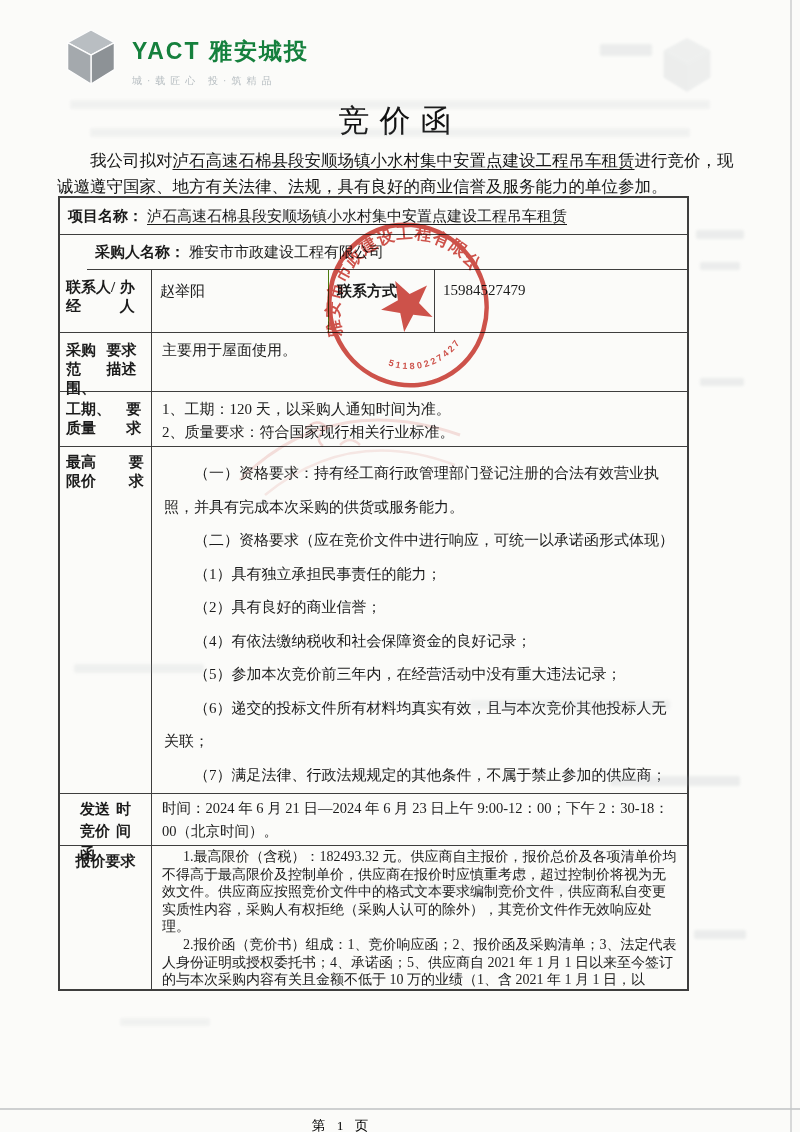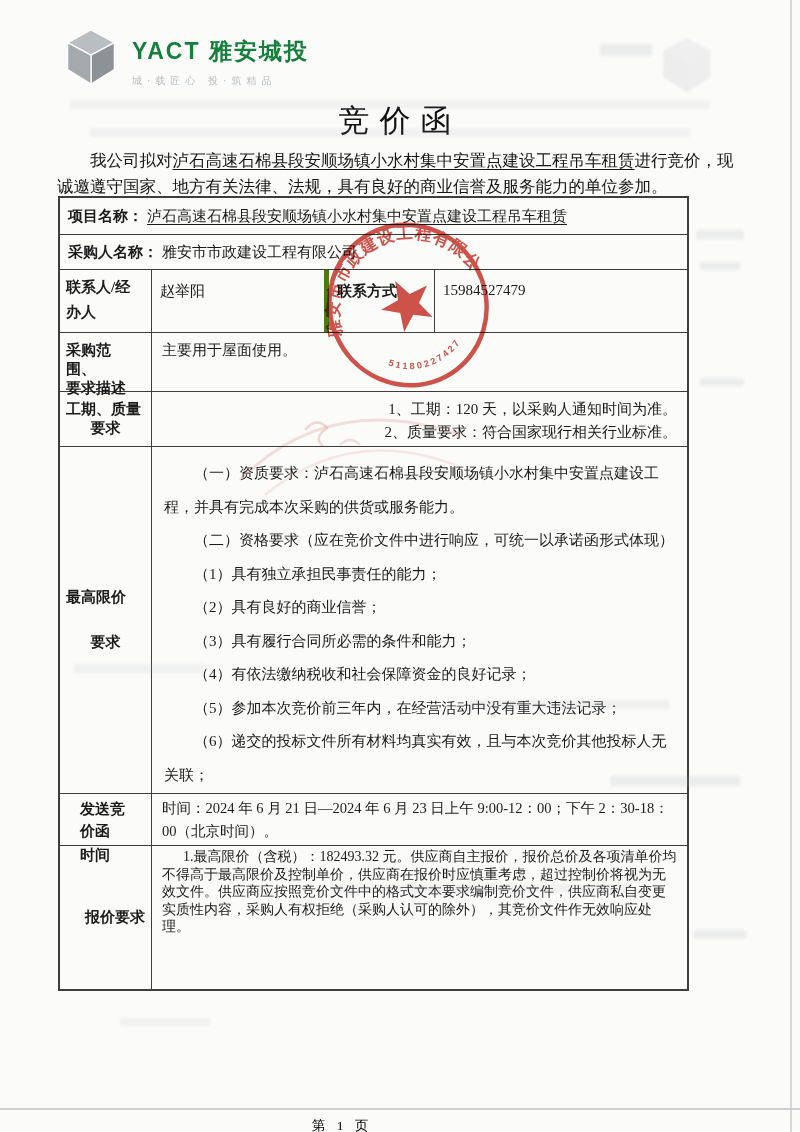--- a/index.html
+++ b/index.html
@@ -26,40 +26,40 @@
 
   .intro { position:absolute; left:57px; top:148px; width:688px;
     font-size:16.5px; line-height:26px; text-indent:2em; color:#161616; font-weight:500; }
   .uline { text-decoration:underline; text-underline-offset:3px; }
 
   
   .btable { position:absolute; left:58px; top:196px; width:631px; border:2px solid #3e3e3e; background:transparent; }
   .row { display:flex; border-bottom:1px solid #3e3e3e; font-size:15px; }
   .row:last-child { border-bottom:none; }
   .cell { padding:4px 8px; }
-  .lab { width:92px; min-width:92px; border-right:1px solid #3e3e3e; display:flex; flex-direction:column; font-weight:600; }
+  .lab { width:92px; min-width:92px; border-right:1px solid #3e3e3e; display:flex; flex-direction:row; font-weight:600; }
   .full { width:100%; display:flex; align-items:center; }
   .lbl { font-weight:600; margin-right:4px; white-space:nowrap; }
 
-  .r1 { height:37px; } .r2 { height:35px; }
+  .r1 { height:37px; } .r2 { height:35px;margin-left:27px; }
   .r3 { height:63px; }
   .r3 .lab { justify-content:space-between; padding:8px 6px 10px 6px; }
-  .r3 .c-name { width:177px; border-right:5px solid #4d7c0f; padding-top:12px; }
+  .r3 .c-name { width:177px; border-right:1px solid #4d7c0f; padding-top:12px; }
   .r3 .c-ml { width:106px; border-right:1px solid #3e3e3e; padding-top:12px; font-weight:600; }
   .r3 .c-ph { flex:1; padding-top:12px; font-family:"Liberation Serif","DejaVu Serif",serif; }
   .r4 { height:76px; }
   .r4 .lab { padding-top:14px; }
   .r4 .content { flex:1; display:flex; flex-direction:column; justify-content:space-around; padding:8px 10px; }
   .r5 { height:59px; }
   .r5 .lab { padding:8px 12px 10px 6px; }
   .r5 .content { flex:1; padding-top:8px; padding-left:10px; }
   .r6 { height:55px; }
   .r6 .lab { justify-content:flex-start; padding:8px 6px 8px 6px; }
   .r6 .line2c { text-align:center; }
-  .r6 .content { flex:1; padding:6px 10px; line-height:23px;text-align:right; }
+  .r6 .content { flex:1; padding:6px 10px; line-height:23px; }
   .r7 { height:347px; }
   .r7 .lab { justify-content:center; gap:26px; padding:6px; }
   .r7 .labline { text-align:left; }
   .r7 .line2c { text-align:center; }
   .r7 .content { flex:1; padding:10px 12px 0 12px; line-height:33.5px; overflow:hidden; }
   .r7 .content p { text-indent:2em; }
   .r8 { height:52px; }
   .r8 .lab { justify-content:flex-start; gap:2px; padding:4px 20px; line-height:22px; }
   .r8 .content { flex:1; padding:3px 10px 0 10px; line-height:23px; font-size:14.5px; }
   .r9 { height:143px; }
@@ -154,25 +154,24 @@
       <div>2、质量要求：符合国家现行相关行业标准。</div>
     </div>
   </div>
 
   <div class="row r7">
     <div class="cell lab">
       <span class="labline">最高限价</span>
       <span class="line2c">要求</span>
     </div>
     <div class="content">
-      <p>（一）资质要求：泸石高速石棉县段安顺场镇小水村集中安置点建设工程，并具有完成本次采购的供货或服务能力。</p>
+      <p>（一）资格要求：持有经工商行政管理部门登记注册的合法有效营业执照，并具有完成本次采购的供货或服务能力。</p>
       <p>（二）资格要求（应在竞价文件中进行响应，可统一以承诺函形式体现）</p>
       <p>（1）具有独立承担民事责任的能力；</p>
       <p>（2）具有良好的商业信誉；</p>
-      <p>（3）具有履行合同所必需的条件和能力；</p>
       <p>（4）有依法缴纳税收和社会保障资金的良好记录；</p>
       <p>（5）参加本次竞价前三年内，在经营活动中没有重大违法记录；</p>
       <p>（6）递交的投标文件所有材料均真实有效，且与本次竞价其他投标人无关联；</p>
       <p>（7）满足法律、行政法规规定的其他条件，不属于禁止参加的供应商；</p>
     </div>
   </div>
 
   <div class="row r8">
     <div class="cell lab">
       <span>发送竞价函</span>
@@ -180,20 +179,21 @@
     </div>
     <div class="content">时间：2024 年 6 月 21 日—2024 年 6 月 23 日上午 9:00-12：00；下午 2：30-18：00（北京时间）。</div>
   </div>
 
   <div class="row r9">
     <div class="cell lab">
       <span>报价要求</span>
     </div>
     <div class="content">
       <p>1.最高限价（含税）：182493.32 元。供应商自主报价，报价总价及各项清单价均不得高于最高限价及控制单价，供应商在报价时应慎重考虑，超过控制价将视为无效文件。供应商应按照竞价文件中的格式文本要求编制竞价文件，供应商私自变更实质性内容，采购人有权拒绝（采购人认可的除外），其竞价文件作无效响应处理。</p>
+      <p>2.报价函（竞价书）组成：1、竞价响应函；2、报价函及采购清单；3、法定代表人身份证明或授权委托书；4、承诺函；5、供应商自 2021 年 1 月 1 日以来至今签订的与本次采购内容有关且金额不低于 10 万的业绩（1、含 2021 年 1 月 1 日，以</p>
     </div>
   </div>
 
 </div>
 
 <svg class="seal" viewBox="0 0 170 170">
   <g transform="rotate(-28 85 85)">
     <ellipse cx="85" cy="85" rx="77" ry="80" fill="none" stroke="#c9342c" stroke-width="4.5"></ellipse>
     <path id="sealTop" d="M 12,95 A 73,75 0 1 1 158,95" fill="none"></path>
     <path id="sealBot" d="M 32,118 A 62,64 0 0 0 138,118" fill="none"></path>

